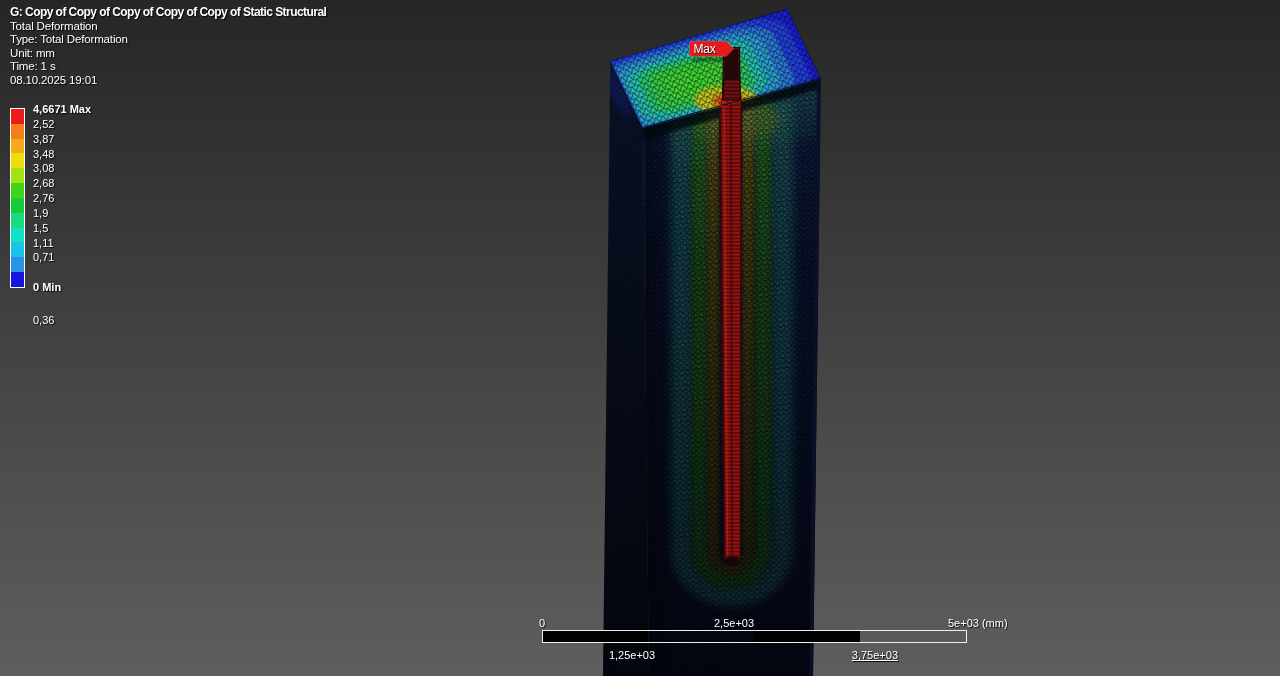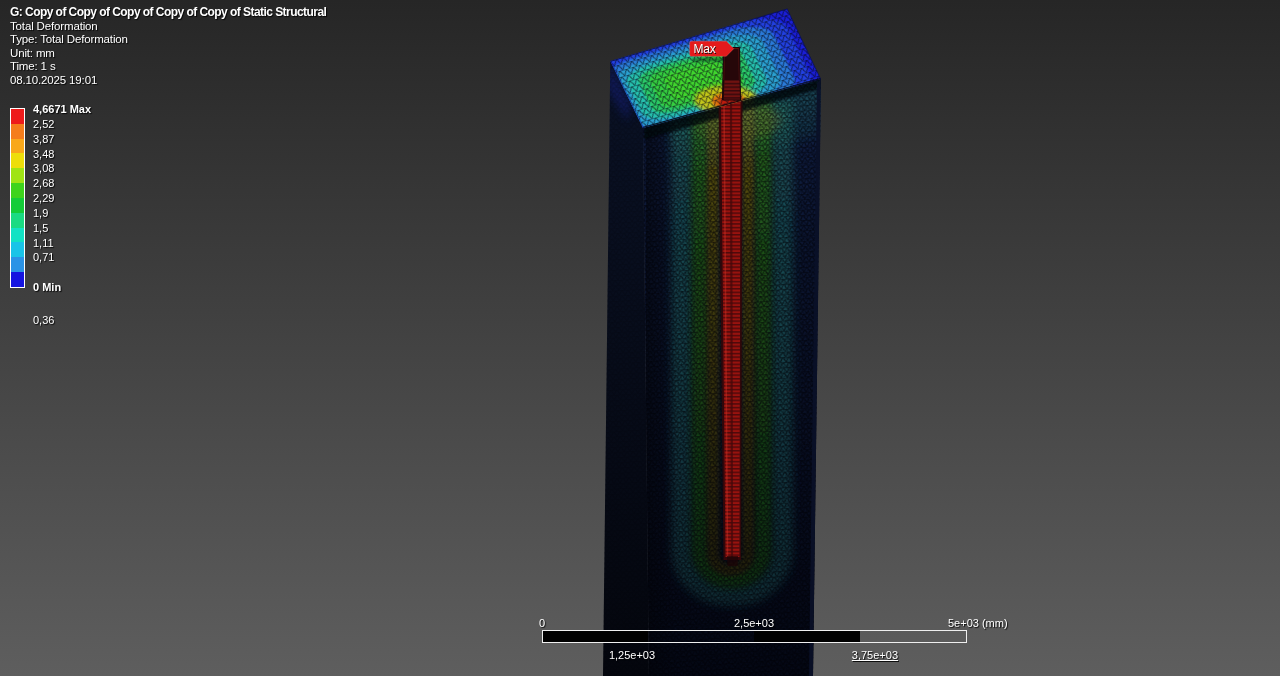--- a/index.html
+++ b/index.html
@@ -167,21 +167,21 @@
     <text x="693.5" y="53" font-family="Liberation Sans, sans-serif" font-size="12" letter-spacing="-0.2" fill="#fff">Max</text>
   </g>
 </svg>
 
 <div style="position:absolute; left:541.5px; top:629.5px; width:423.5px; height:11.9px;
             border:1px solid #efefef;">
   <div style="position:absolute;left:0;top:0;width:25%;height:100%;background:#000"></div>
   <div style="position:absolute;left:50%;top:0;width:25%;height:100%;background:#000"></div>
 </div>
 <div class="t" style="left:539px; top:617px;">0</div>
-<div class="t" style="left:714px; top:617px; width:80px; text-align:center;">2,5e+03</div>
+<div class="t" style="left:714px; top:617px; width:80px; text-align:left;">2,5e+03</div>
 <div class="t" style="left:948px; top:617px;">5e+03 (mm)</div>
 <div class="t" style="left:592px; top:649px; width:80px; text-align:center;">1,25e+03</div>
 <div class="t" style="left:818px; top:649px; width:80px; text-align:right;text-decoration:underline;">3,75e+03</div>
 
 <div class="t" style="left:10px; top:6px; font-size:11.5px; letter-spacing:-0.15px;">
   <span class="b" style="font-size:12px; letter-spacing:-0.55px;">G: Copy of Copy of Copy of Copy of Copy of Static Structural</span><br>
   Total Deformation<br>
   Type: Total Deformation<br>
   Unit: mm<br>
   Time: 1 s<br>
@@ -202,19 +202,19 @@
   <div style="height:14.83px; background:#19c4e8"></div>
   <div style="height:14.83px; background:#2a93e6"></div>
   <div style="height:14.87px; background:#1514e0"></div>
 </div>
 <div class="t b" style="left:33px; top:103.0px;">4,6671 Max</div>
 <div class="t" style="left:33px; top:117.8px;">2,52</div>
 <div class="t" style="left:33px; top:132.7px;text-align:center;">3,87</div>
 <div class="t" style="left:33px; top:147.5px;">3,48</div>
 <div class="t" style="left:33px; top:162.3px;">3,08</div>
 <div class="t" style="left:33px; top:177.1px;">2,68</div>
-<div class="t" style="left:33px; top:192.0px;">2,29</div>
+<div class="t" style="left:33px; top:192.0px;">2,76</div>
 <div class="t" style="left:33px; top:206.8px;">1,9</div>
 <div class="t" style="left:33px; top:221.6px;">1,5</div>
 <div class="t" style="left:33px; top:236.5px;">1,11</div>
 <div class="t" style="left:33px; top:251.3px;">0,71</div>
 <div class="t" style="left:33px; top:266.1px;margin-top:48px;">0,36</div>
 <div class="t b" style="left:33px; top:281.0px;">0 Min</div>
 </div>
 </body></html>

